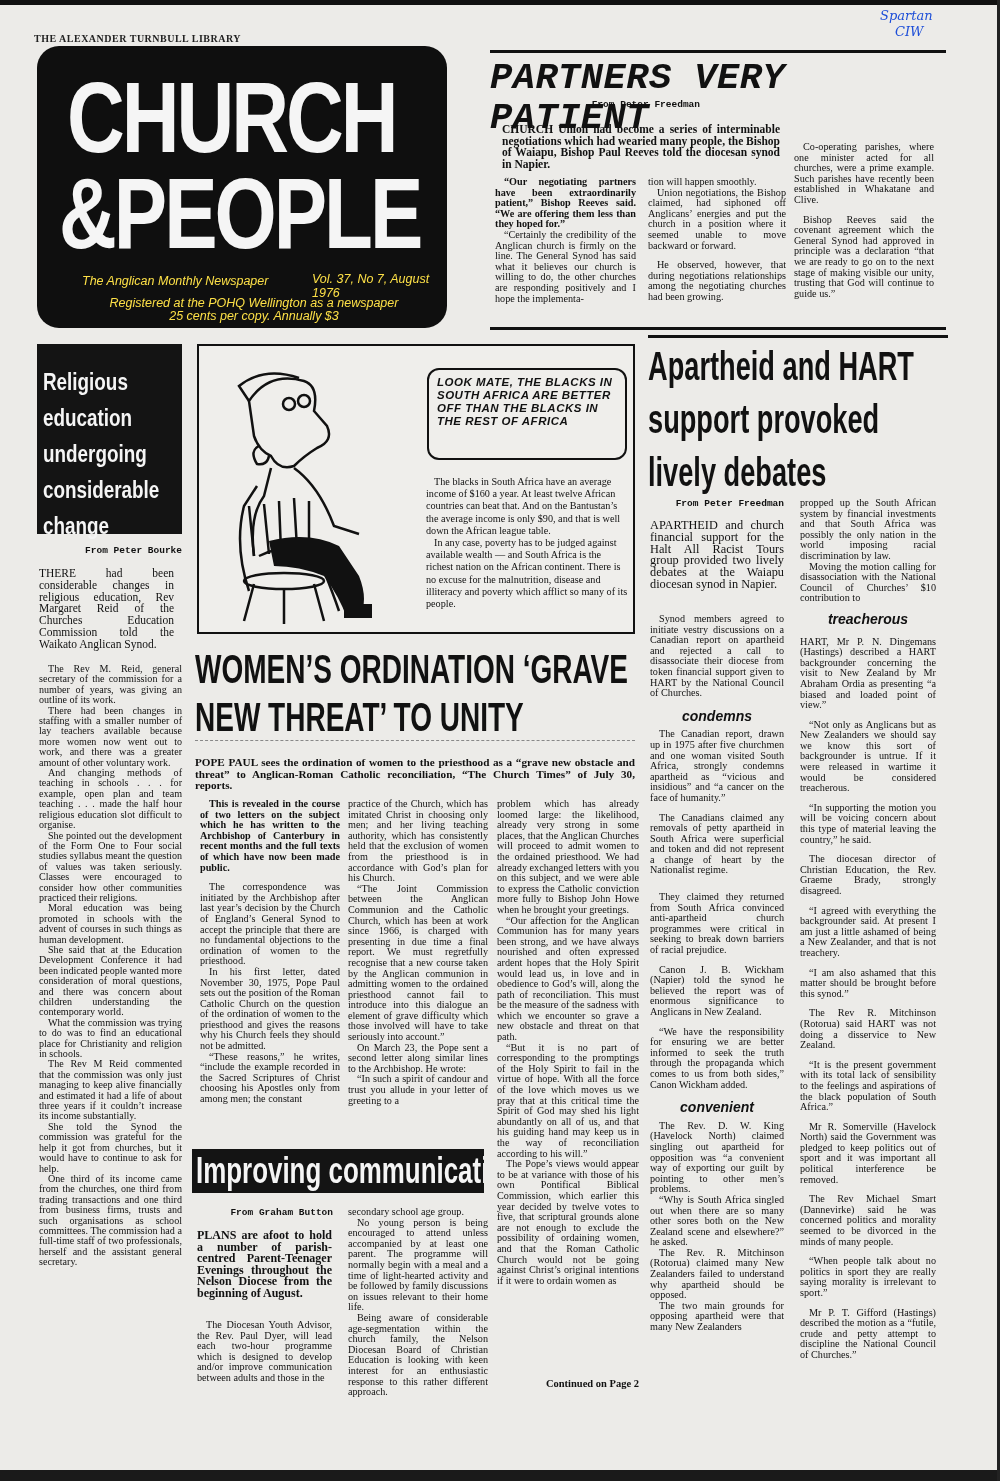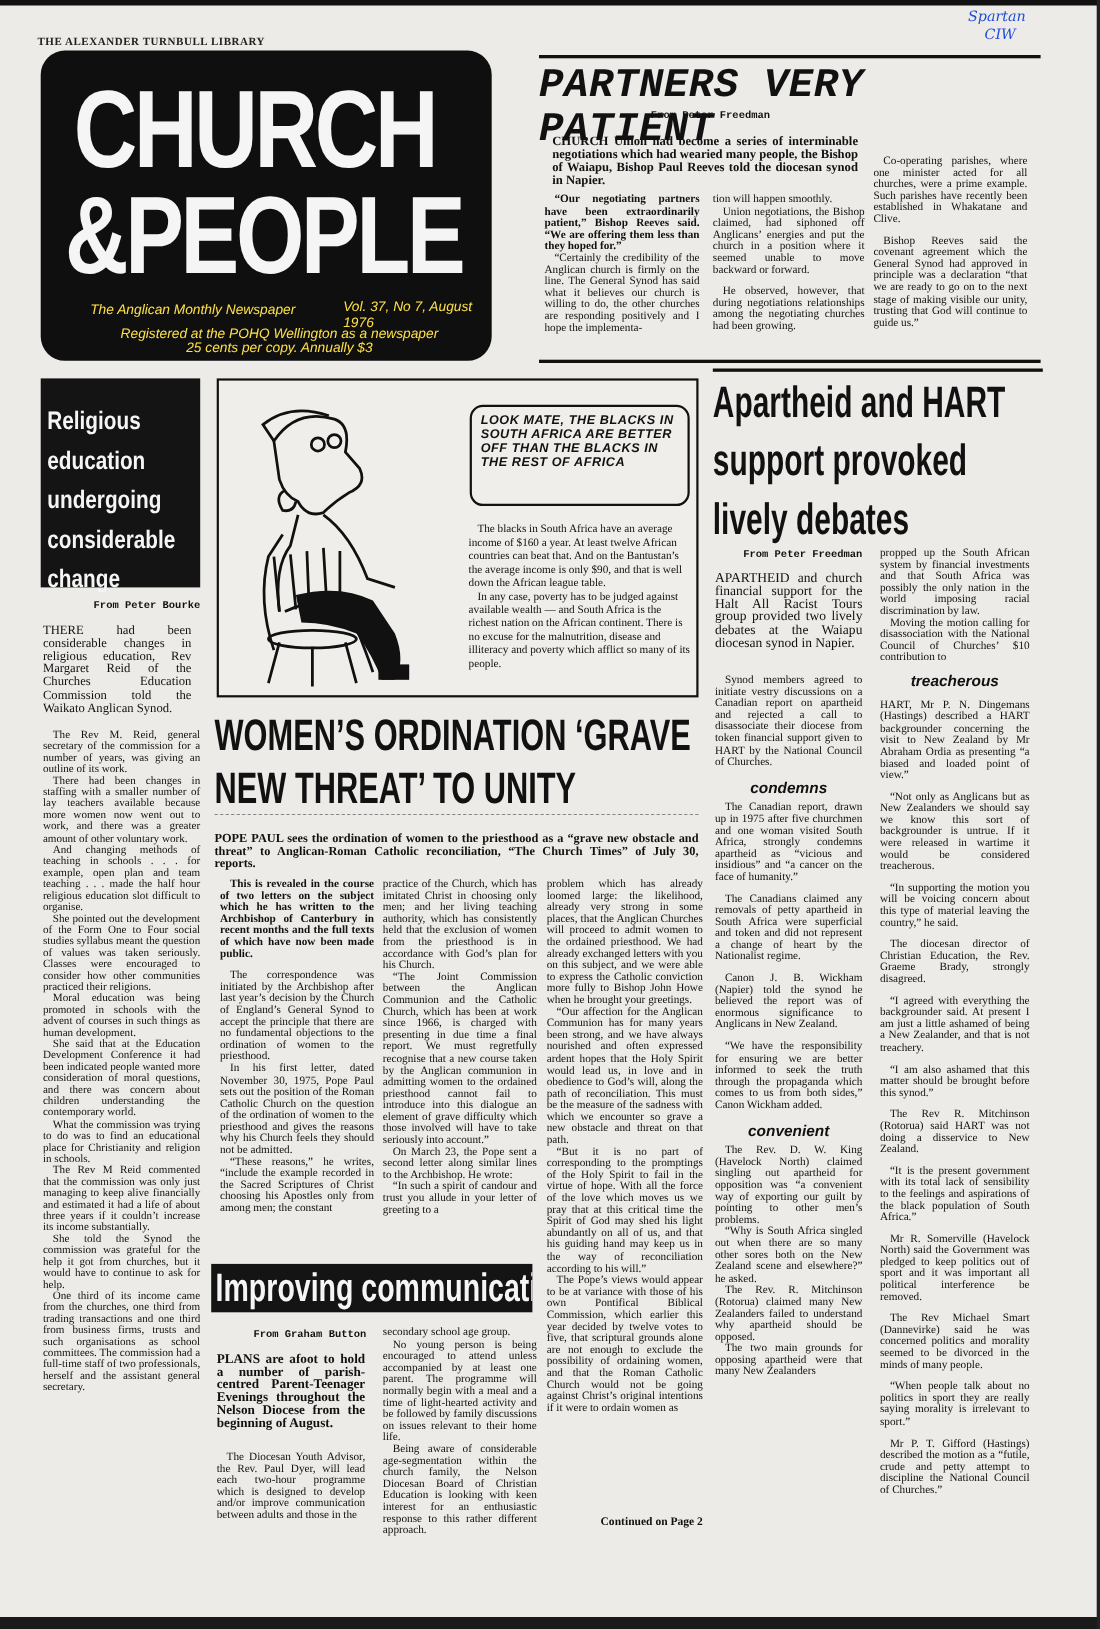--- a/index.html
+++ b/index.html
@@ -127,20 +127,21 @@
     <div>lively debates</div>
   </div>
   <div class="abs byline" style="left:648px; top:498px; width:136px;">From Peter Freedman</div>
   <div class="abs" style="left:650px; top:520px; width:134px; font-size:12.3px; line-height:11.8px; text-align:justify;">APARTHEID and church financial support for the Halt All Racist Tours group provided two lively debates at the Waiapu diocesan synod in Napier.</div>
 
   <div class="abs body" style="left:650px; top:614px; width:134px;">
     <p>Synod members agreed to initiate vestry discussions on a Canadian report on apartheid and rejected a call to disassociate their diocese from token financial support given to HART by the National Council of Churches.</p>
     <div class="subhead" style="margin:12px 0 8px;">condemns</div>
     <p>The Canadian report, drawn up in 1975 after five churchmen and one woman visited South Africa, strongly condemns apartheid as “vicious and insidious” and “a cancer on the face of humanity.”</p>
     <p class="gap">The Canadians claimed any removals of petty apartheid in South Africa were superficial and token and did not represent a change of heart by the Nationalist regime.</p>
+    <p class="gap" style="margin-top:16px;">They claimed they returned from South Africa convinced anti-apartheid church programmes were critical in seeking to break down barriers of racial prejudice.</p>
     <p class="gap">Canon J. B. Wickham (Napier) told the synod he believed the report was of enormous significance to Anglicans in New Zealand.</p>
     <p class="gap">“We have the responsibility for ensuring we are better informed to seek the truth through the propaganda which comes to us from both sides,” Canon Wickham added.</p>
     <div class="subhead" style="margin:12px 0 8px;">convenient</div>
     <p>The Rev. D. W. King (Havelock North) claimed singling out apartheid for opposition was “a convenient way of exporting our guilt by pointing to other men’s problems.</p>
     <p>“Why is South Africa singled out when there are so many other sores both on the New Zealand scene and elsewhere?” he asked.</p>
     <p>The Rev. R. Mitchinson (Rotorua) claimed many New Zealanders failed to understand why apartheid should be opposed.</p>
     <p>The two main grounds for opposing apartheid were that many New Zealanders</p>
   </div>
 
   <div class="abs body" style="left:800px; top:498px; width:136px;">

